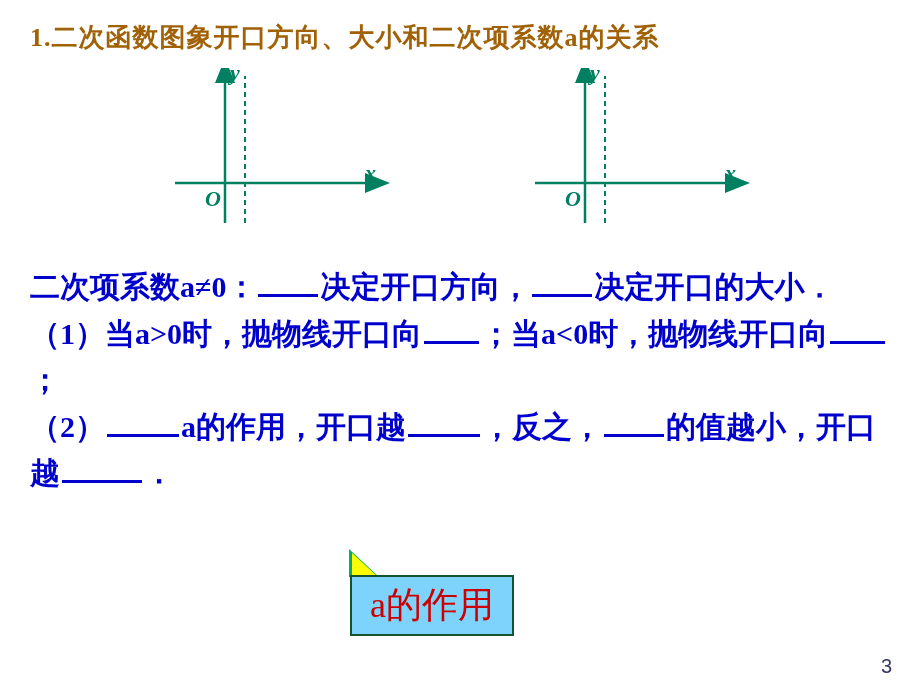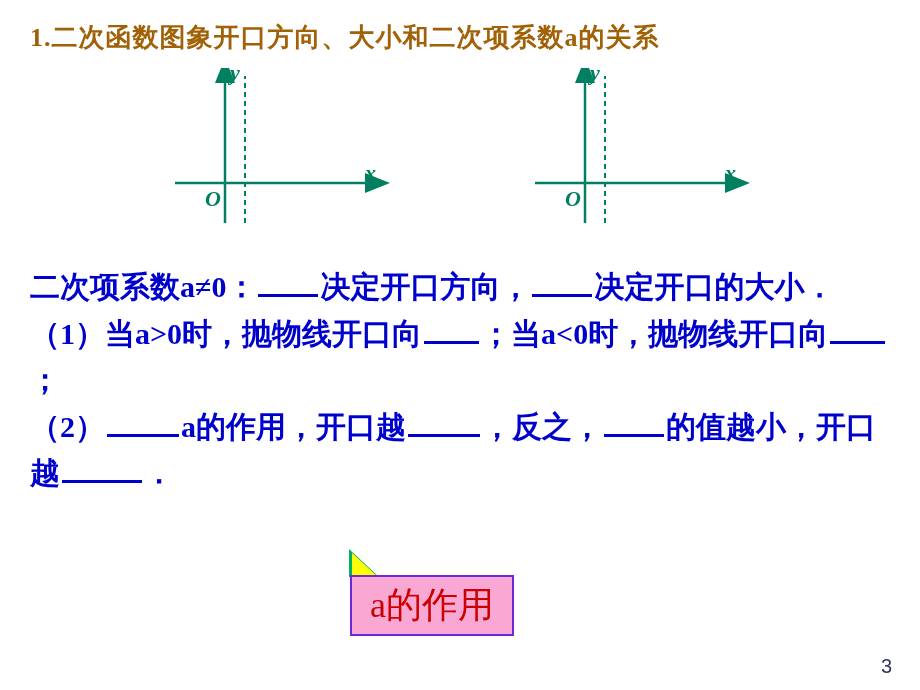--- a/index.html
+++ b/index.html
@@ -51,22 +51,22 @@
     }
     .blank.w60 { min-width: 60px; }
     .blank.w70 { min-width: 72px; }
     .blank.w80 { min-width: 80px; }
     .callout-wrapper {
       position: absolute;
       left: 350px;
       top: 575px;
     }
     .callout {
-      background: #f9a8d4;
-      border: 2px solid #6d28d9;
+      background: #7dd3fc;
+      border: 2px solid #14532d;
       padding: 4px 18px;
       color: #cc0000;
       font-size: 36px;
       font-weight: normal;
       font-family: "SimSun", serif;
       position: relative;
     }
     .callout-arrow {
       position: absolute;
       left: 2px;

